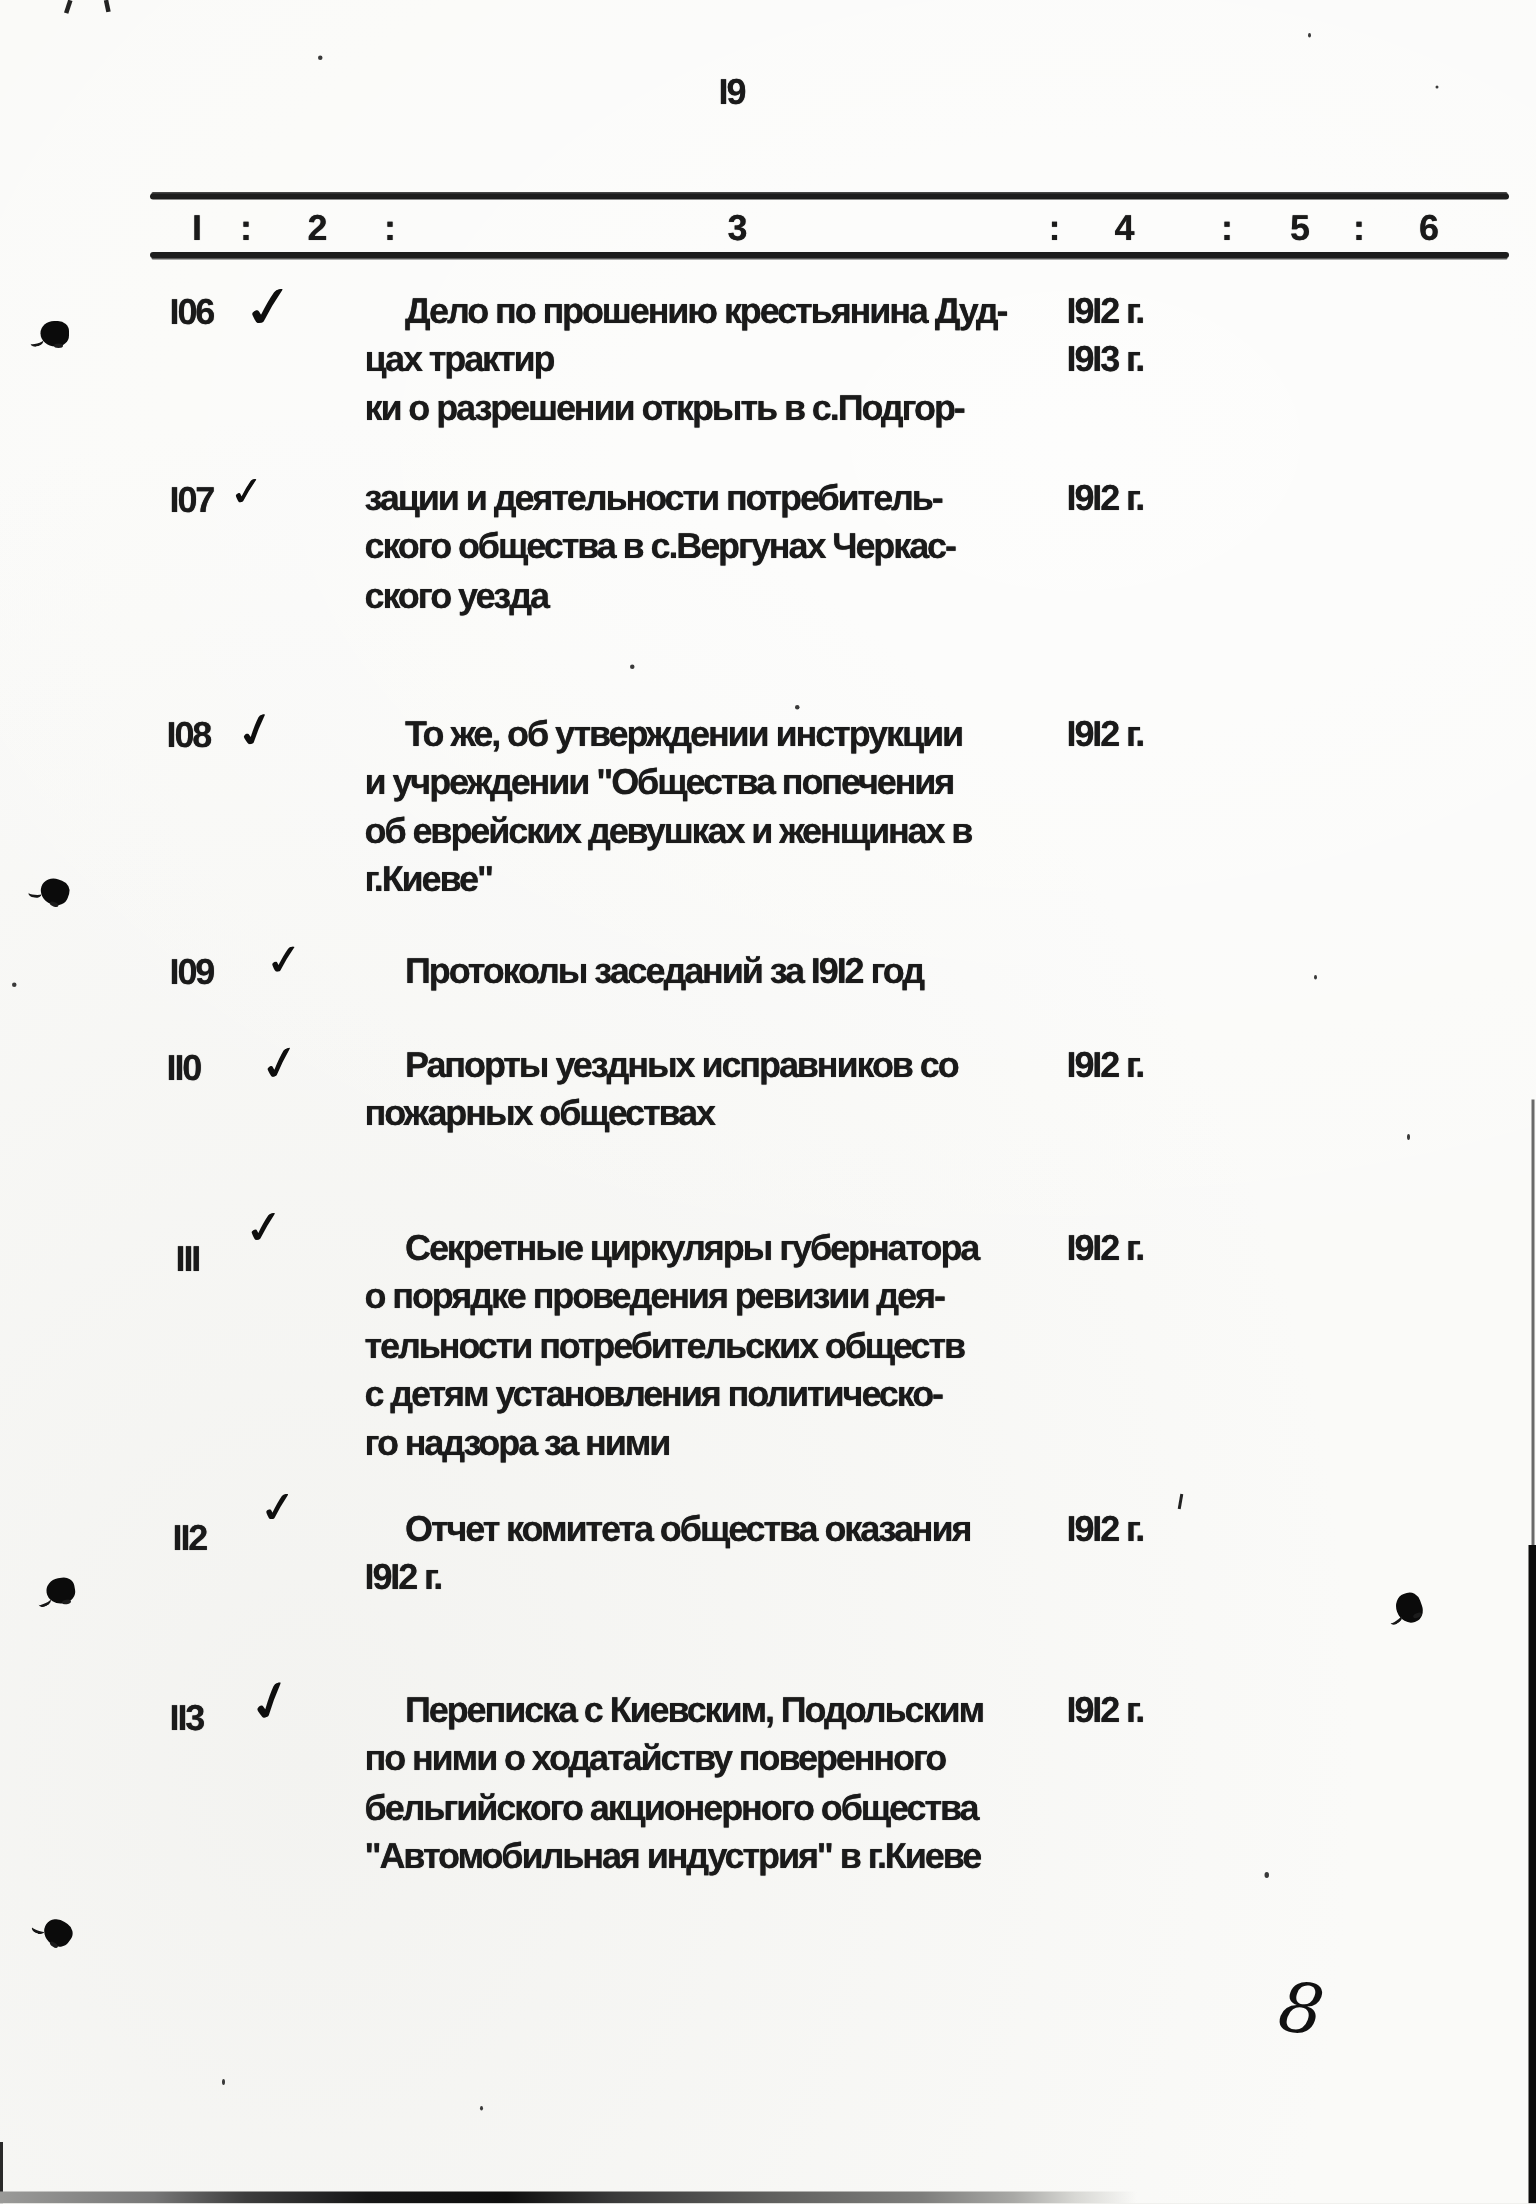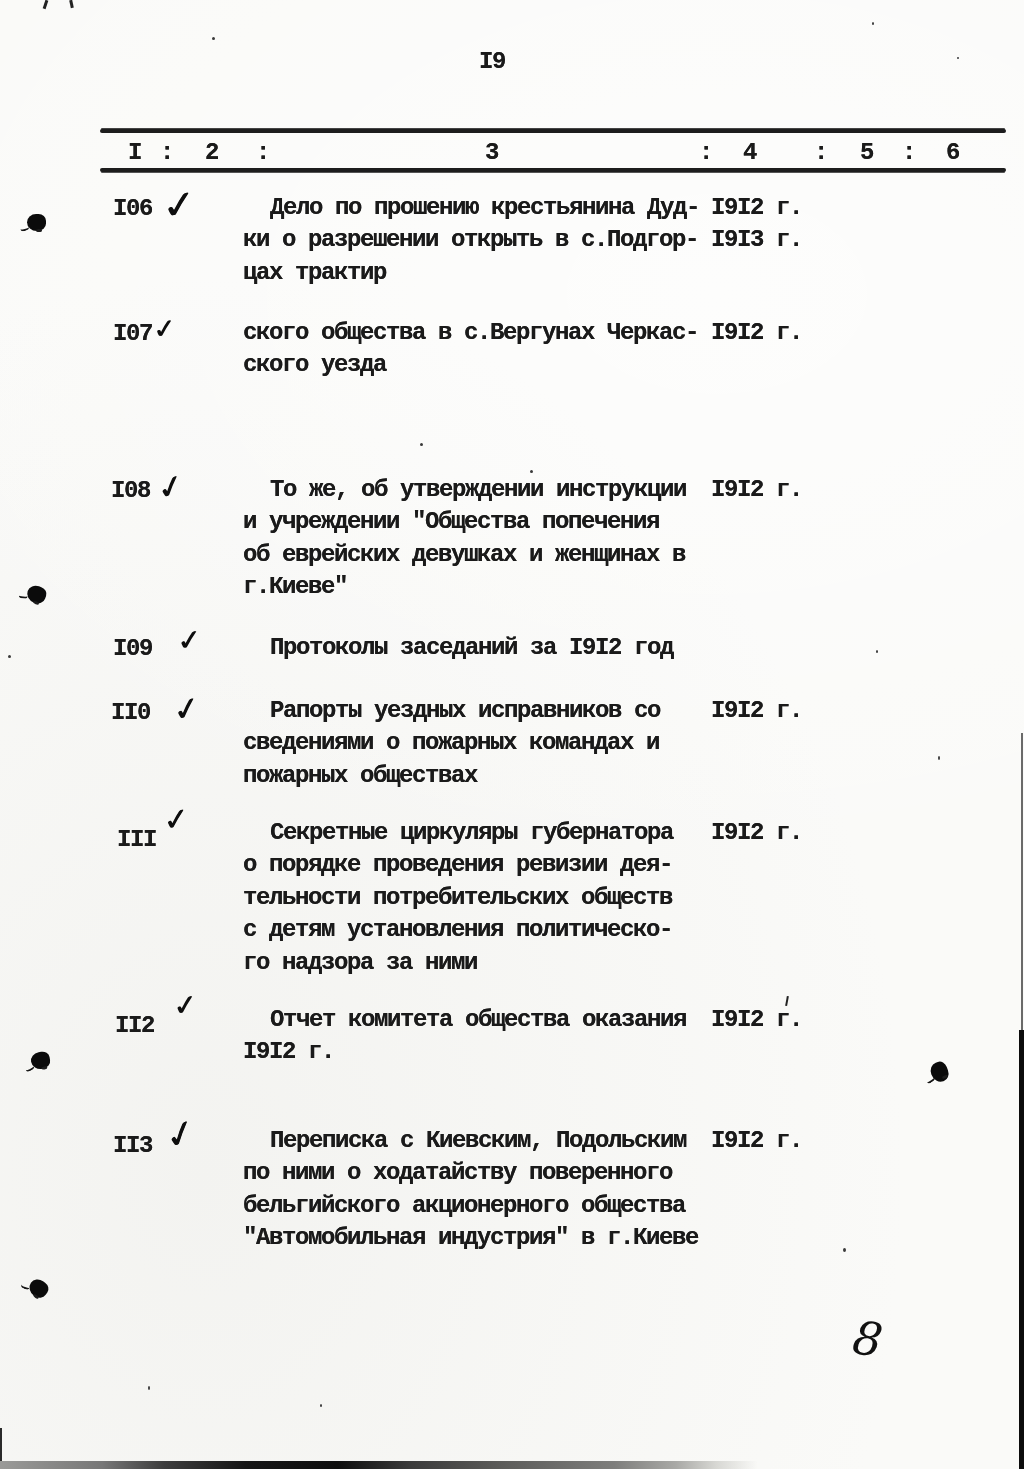--- a/index.html
+++ b/index.html
@@ -5,21 +5,21 @@
   html,body{margin:0;padding:0;background:#e8e8e6;}
   #page{
     position:relative;width:1024px;height:1469px;overflow:hidden;
     background:
       radial-gradient(ellipse 900px 600px at 70% 20%, rgba(255,255,255,.6), transparent),
       radial-gradient(ellipse 700px 900px at 20% 80%, rgba(230,230,226,.35), transparent),
       #fafaf8;
     font-family:"Liberation Mono",monospace;
   }
   .txt{
-    font-family:Liberation Mono, monospace;
+    font-family:Liberation Sans, sans-serif;
     font-weight:bold;
     font-size:24px;
     line-height:32.4px;
     letter-spacing:-1.4px;
     color:#1a1a1a;
     white-space:pre;
     text-shadow:0 0 .5px rgba(10,10,10,.8);
   }
   .pageno{position:absolute;left:479px;top:46px;}
   .rule{position:absolute;left:100px;width:906px;height:4px;background:#1d1d1d;border-radius:2px;}
@@ -83,33 +83,34 @@
   <span class="hdr txt" style="left:814px">:</span>
   <span class="hdr txt" style="left:860px">5</span>
   <span class="hdr txt" style="left:902px">:</span>
   <span class="hdr txt" style="left:946px">6</span>
 
   <div class="entry" style="top:192px">
     <span class="num txt" style="left:113px;top:1px">I06</span>
     <span class="check" style="left:163px;top:-6px;font-size:38px;transform:rotate(-8deg) scaleX(1.1)">✓</span>
     <div class="lines">
       <div class="txt indent">Дело по прошению крестьянина Дуд-</div>
+      <div class="txt">цах трактир</div>
       <div class="txt">ки о разрешении открыть в с.Подгор-</div>
-      <div class="txt">цах трактир</div>
     </div>
     <div class="dates">
       <div class="txt">I9I2 г.</div>
       <div class="txt">I9I3 г.</div>
     </div>
   </div>
 
   <div class="entry" style="top:317px">
     <span class="num txt" style="left:113px;top:1px">I07</span>
     <span class="check" style="left:153px;top:-2px;font-size:27px;transform:rotate(-5deg)">✓</span>
     <div class="lines">
+      <div class="txt">зации и деятельности потребитель-</div>
       <div class="txt">ского общества в с.Вергунах Черкас-</div>
       <div class="txt">ского уезда</div>
     </div>
     <div class="dates">
       <div class="txt">I9I2 г.</div>
     </div>
   </div>
 
   <div class="entry" style="top:474px">
     <span class="num txt" style="left:111px;top:1px">I08</span>
@@ -131,21 +132,20 @@
     <div class="lines">
       <div class="txt indent">Протоколы заседаний за I9I2 год</div>
     </div>
   </div>
 
   <div class="entry" style="top:695px">
     <span class="num txt" style="left:111px;top:2px">II0</span>
     <span class="check" style="left:173px;top:-2px;font-size:32px;transform:rotate(-10deg)">✓</span>
     <div class="lines">
       <div class="txt indent">Рапорты уездных исправников со</div>
-      <div class="txt">сведениями о пожарных командах и</div>
       <div class="txt">пожарных обществах</div>
     </div>
     <div class="dates">
       <div class="txt">I9I2 г.</div>
     </div>
   </div>
 
   <div class="entry" style="top:817px">
     <span class="num txt" style="left:117px;top:7px">III</span>
     <span class="check" style="left:163px;top:-13px;font-size:31px;transform:rotate(-6deg)">✓</span>

